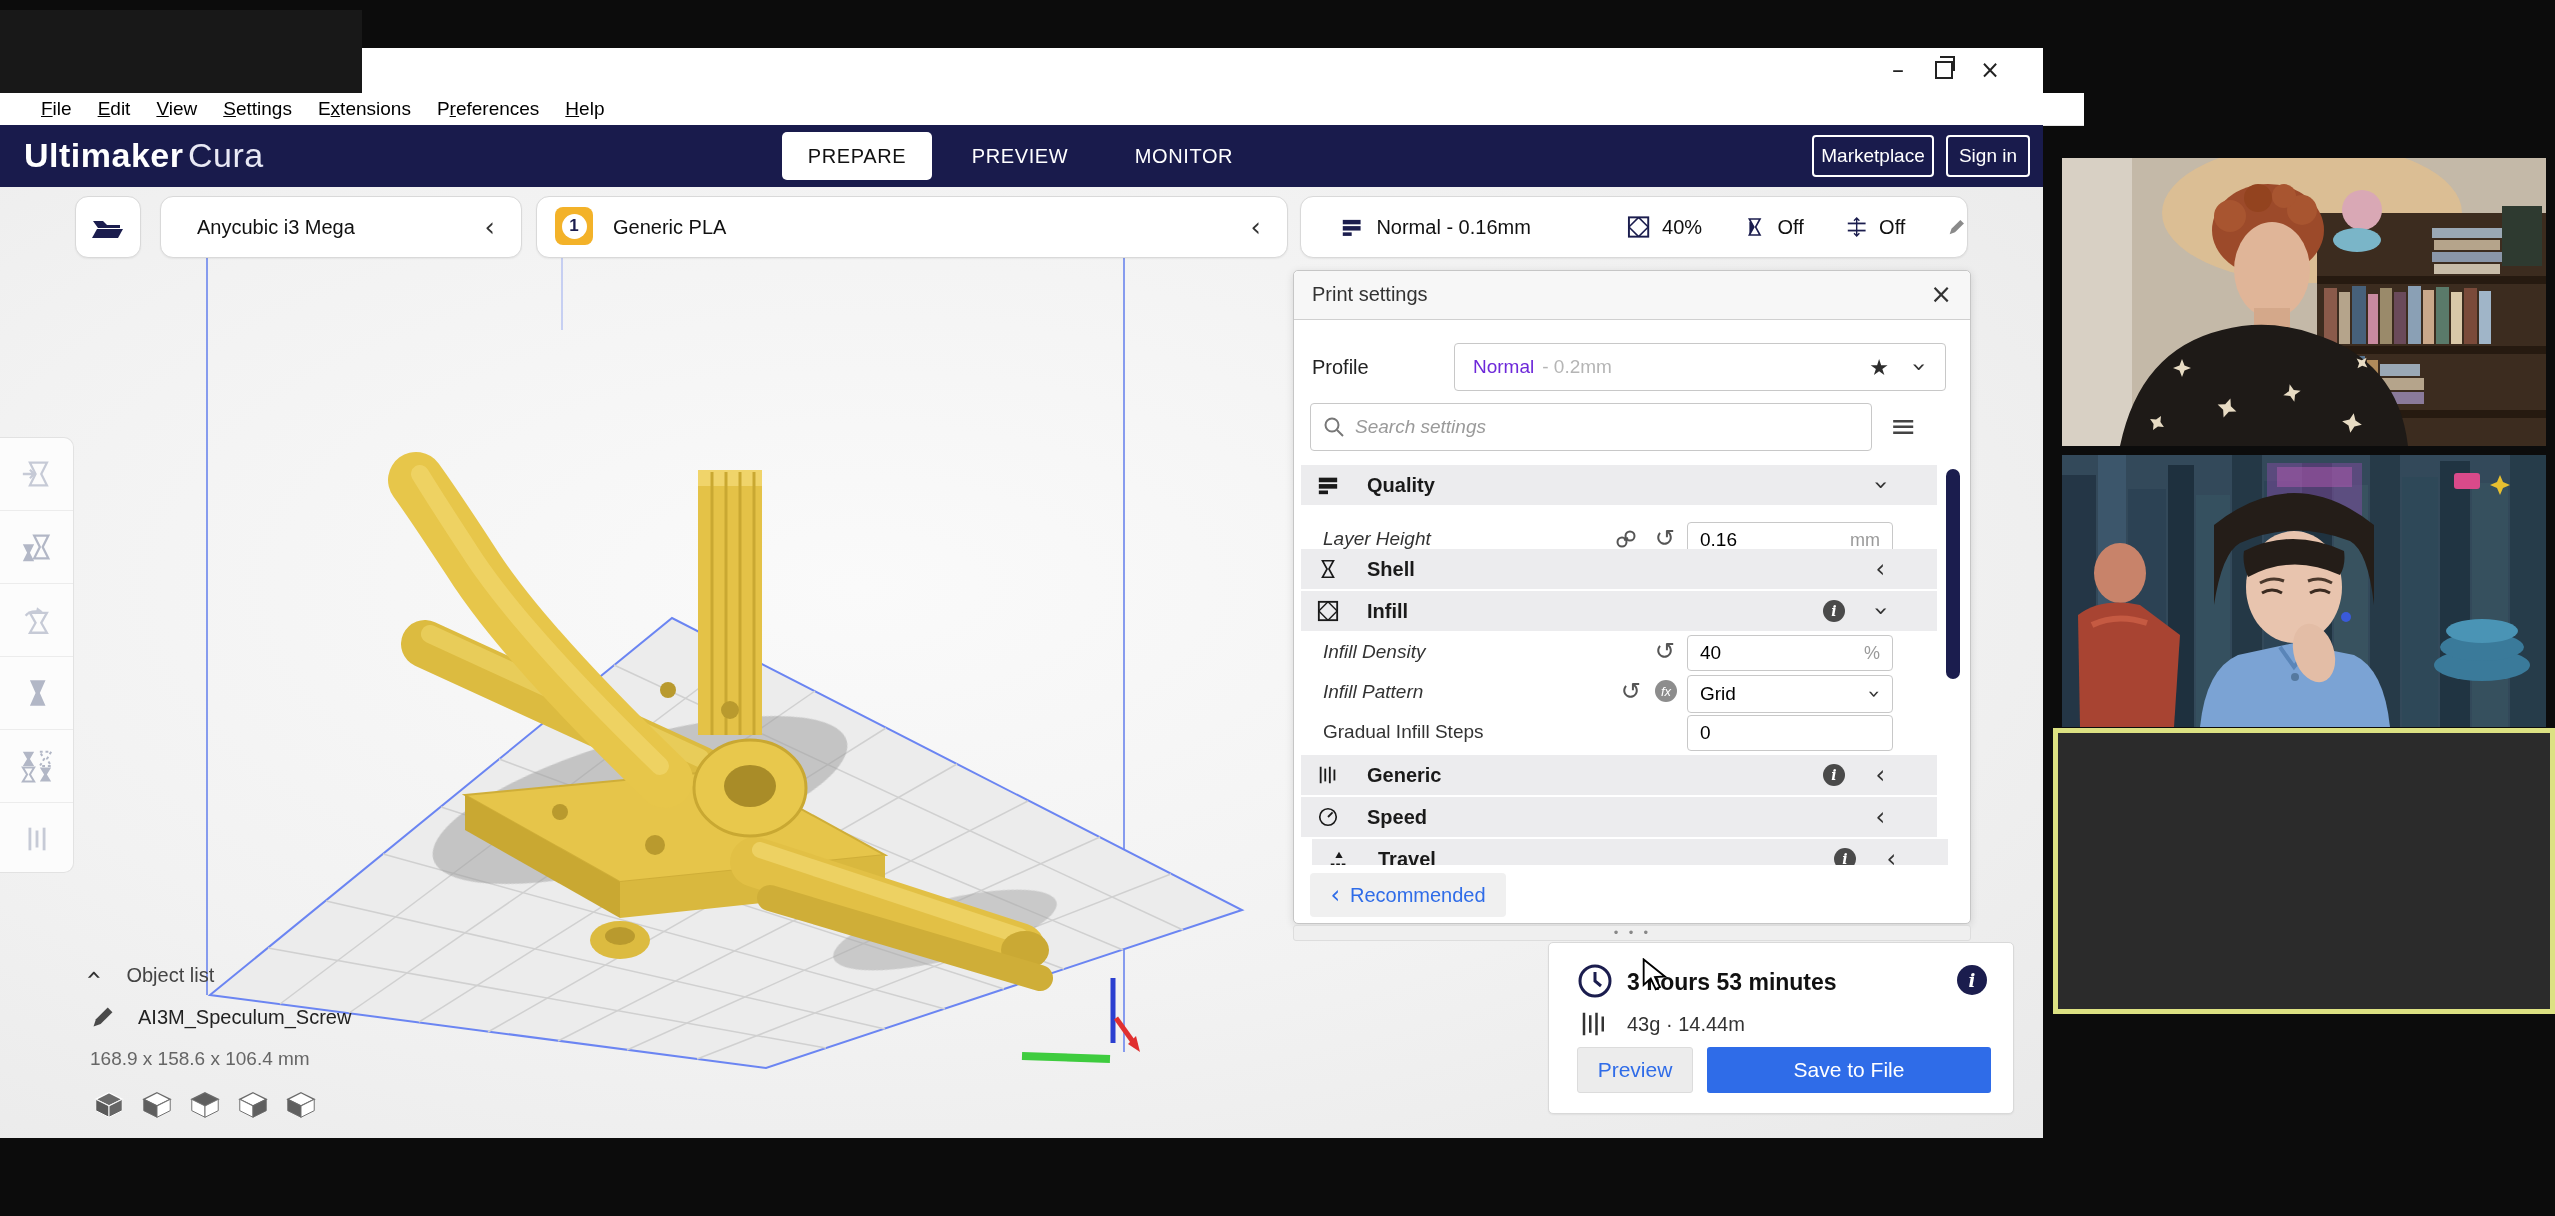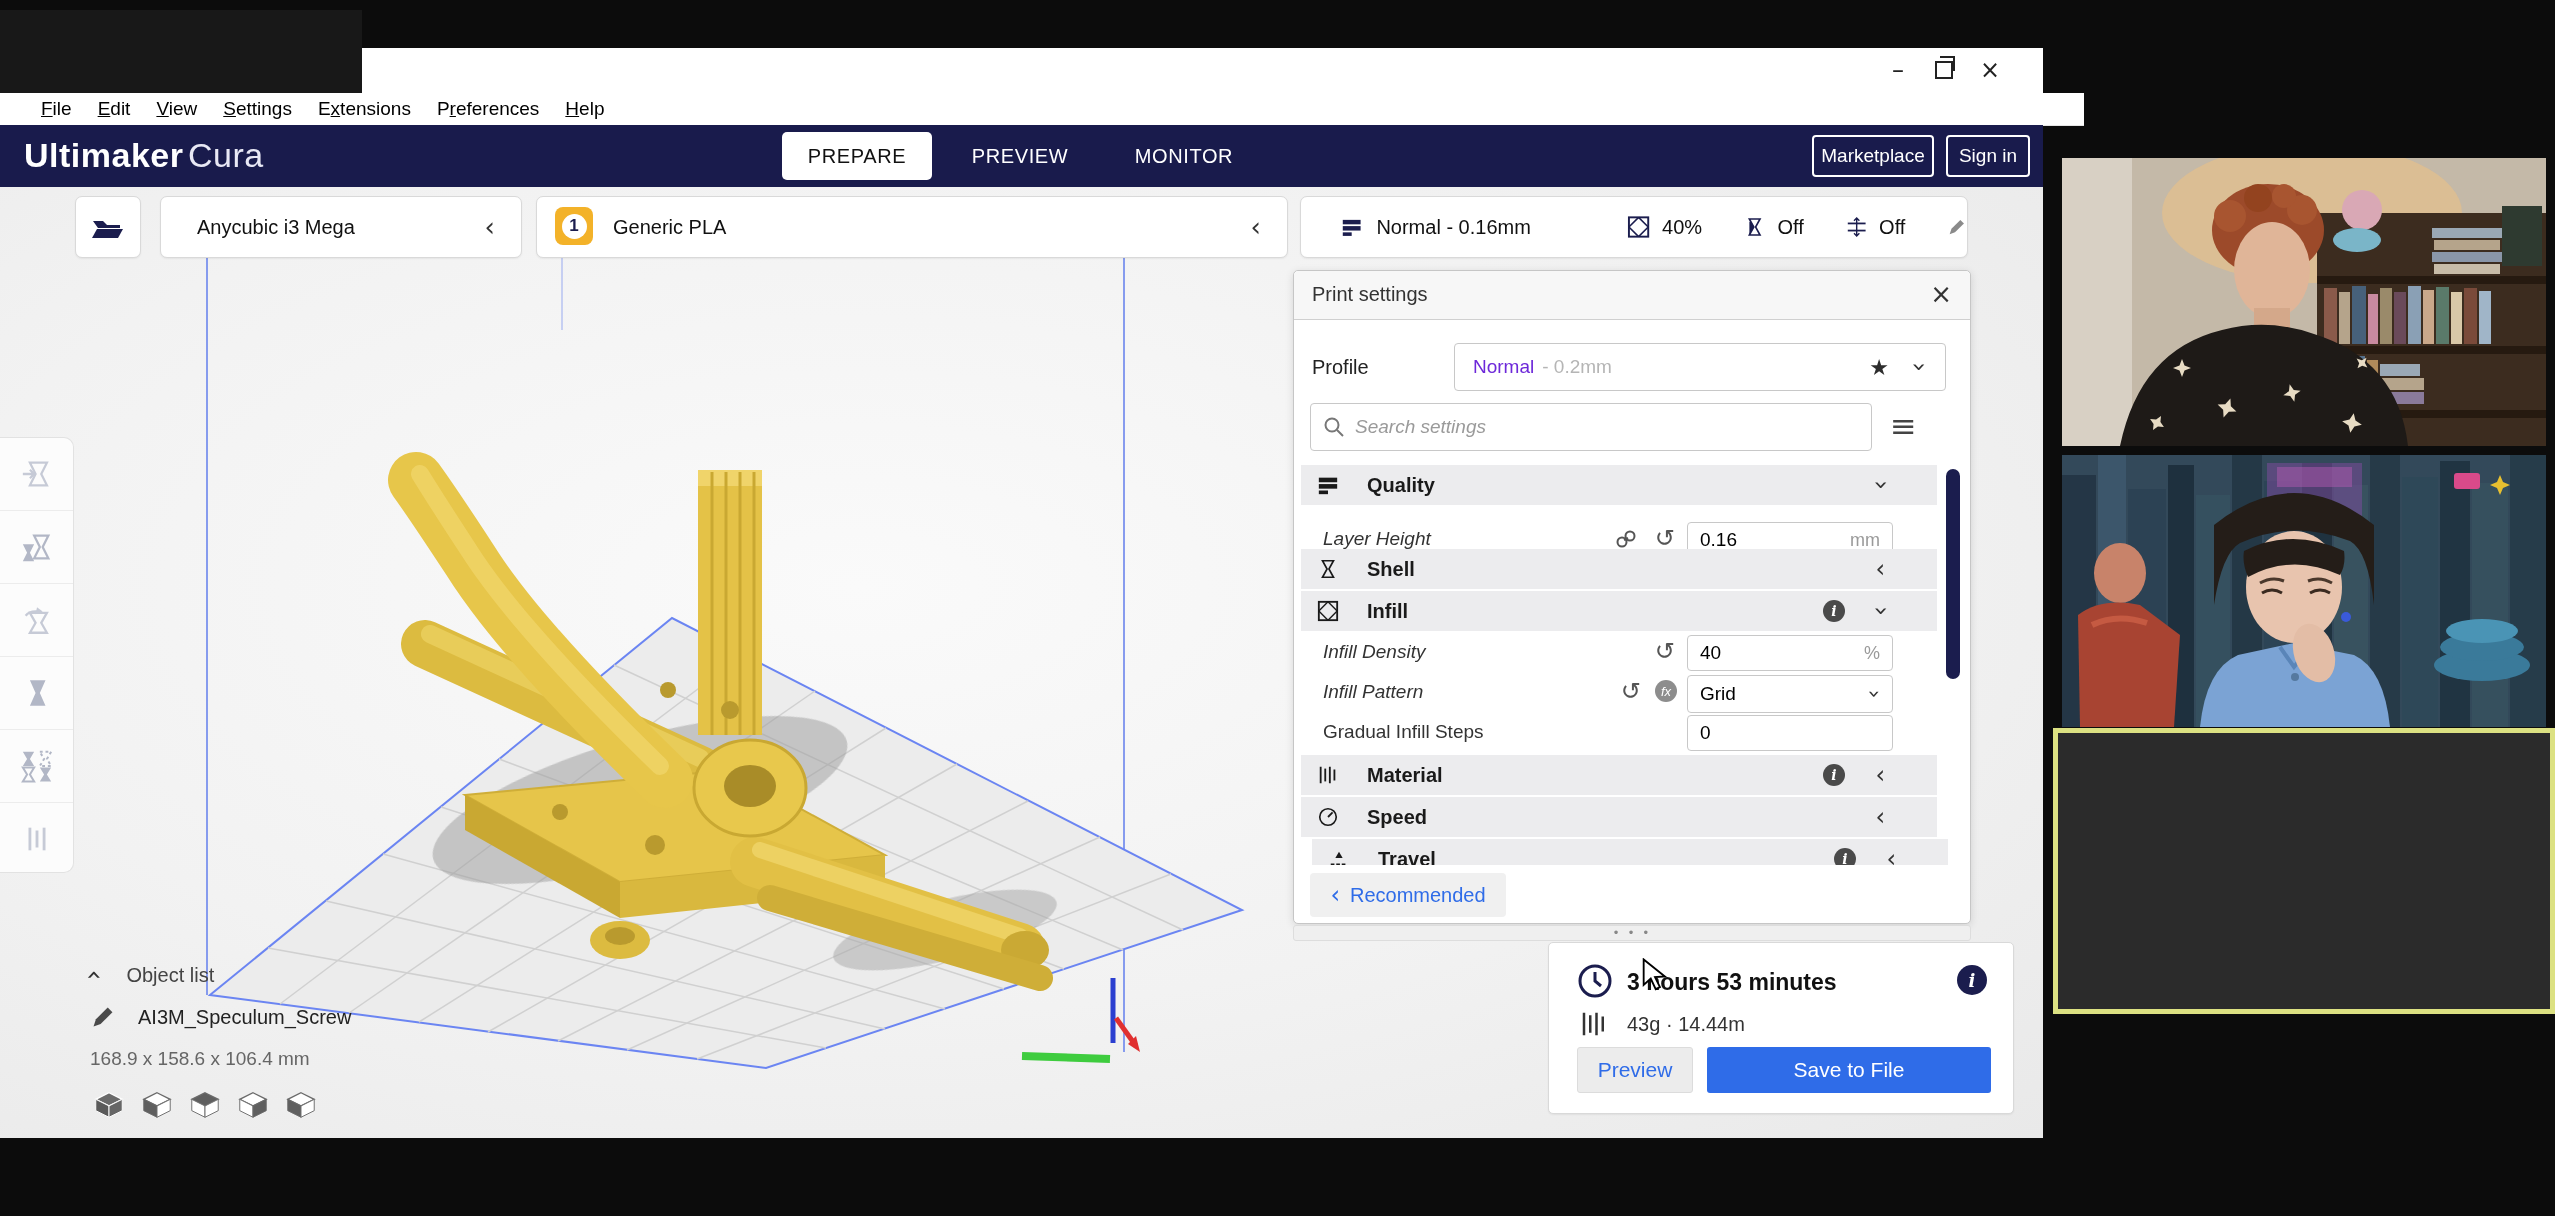--- a/index.html
+++ b/index.html
@@ -24,21 +24,21 @@
   
   .header{background:#191b4c;}
   .brand-bold{font-weight:700;font-size:34px;color:#fff;letter-spacing:.5px;}
   .brand-light{font-weight:300;font-size:34px;color:#e8e8f5;letter-spacing:.5px;}
   .tab{font-size:20px;letter-spacing:.6px;color:#fff;display:flex;align-items:center;justify-content:center;}
   .tab.active{background:#fff;color:#111;border-radius:5px;}
   .hdr-btn{border:2px solid #fff;border-radius:4px;color:#fff;font-size:19px;
            display:flex;align-items:center;justify-content:center;background:transparent;}
 
   
-  .card{background:#fff;border:1px solid #d9d9d9;border-radius:7px;box-shadow:0 1px 2px rgba(0,0,0,.06);}
+  .card{background:#fff;border:1px solid #d9d9d9;border-radius:13px;box-shadow:0 1px 2px rgba(0,0,0,.06);}
   .chev{font-family:"DejaVu Sans",sans-serif;font-size:26px;color:#333;line-height:1;display:inline-block;}
   .chev.down{transform:rotate(-90deg);}
   .chev.up{transform:rotate(90deg);}
   .stage-label{font-size:20px;color:#111;}
 
   
   .panel{background:#fff;border:1px solid #c6c6c6;border-radius:5px;box-shadow:0 2px 8px rgba(0,0,0,.12);}
   .panel-header{border-bottom:1px solid #d0d0d0;background:#f7f7f7;border-radius:5px 5px 0 0;}
   .cat-row{background:#ececee;display:flex;align-items:center;cursor:pointer;}
   .cat-label{font-size:20px;font-weight:700;color:#1a1a1a;}
@@ -331,21 +331,21 @@
 
       <div class="abs cat-row" style="left:7px;top:292px;width:636px;height:40px;">
         <svg width="22" height="22" viewBox="0 0 24 24" style="margin-left:16px;">
           <g stroke="#1a1a1a" stroke-width="2">
               <line x1="4" y1="3" x2="4" y2="21"></line>
               <line x1="9" y1="5" x2="9" y2="19"></line>
               <line x1="14" y1="3" x2="14" y2="21"></line>
               <line x1="19" y1="6" x2="19" y2="18"></line>
             </g>
         </svg>
-        <span class="cat-label" style="margin-left:28px;">Material</span>
+        <span class="cat-label" style="margin-left:28px;">Generic</span>
         <span class="info-dot glyph" style="position:absolute;right:92px;width:22px;height:22px;font-size:14px;">i</span>
         <span class="chev glyph" style="position:absolute;right:52px;font-size:24px;">‹</span>
       </div>
 
       <div class="abs cat-row" style="left:7px;top:334px;width:636px;height:40px;">
         <svg width="22" height="22" viewBox="0 0 24 24" style="margin-left:16px;">
           <circle cx="12" cy="12" r="9" fill="none" stroke="#1a1a1a" stroke-width="1.8"></circle>
           <line x1="12" y1="12" x2="17" y2="7" stroke="#1a1a1a" stroke-width="2"></line>
         </svg>
         <span class="cat-label" style="margin-left:28px;">Speed</span>

